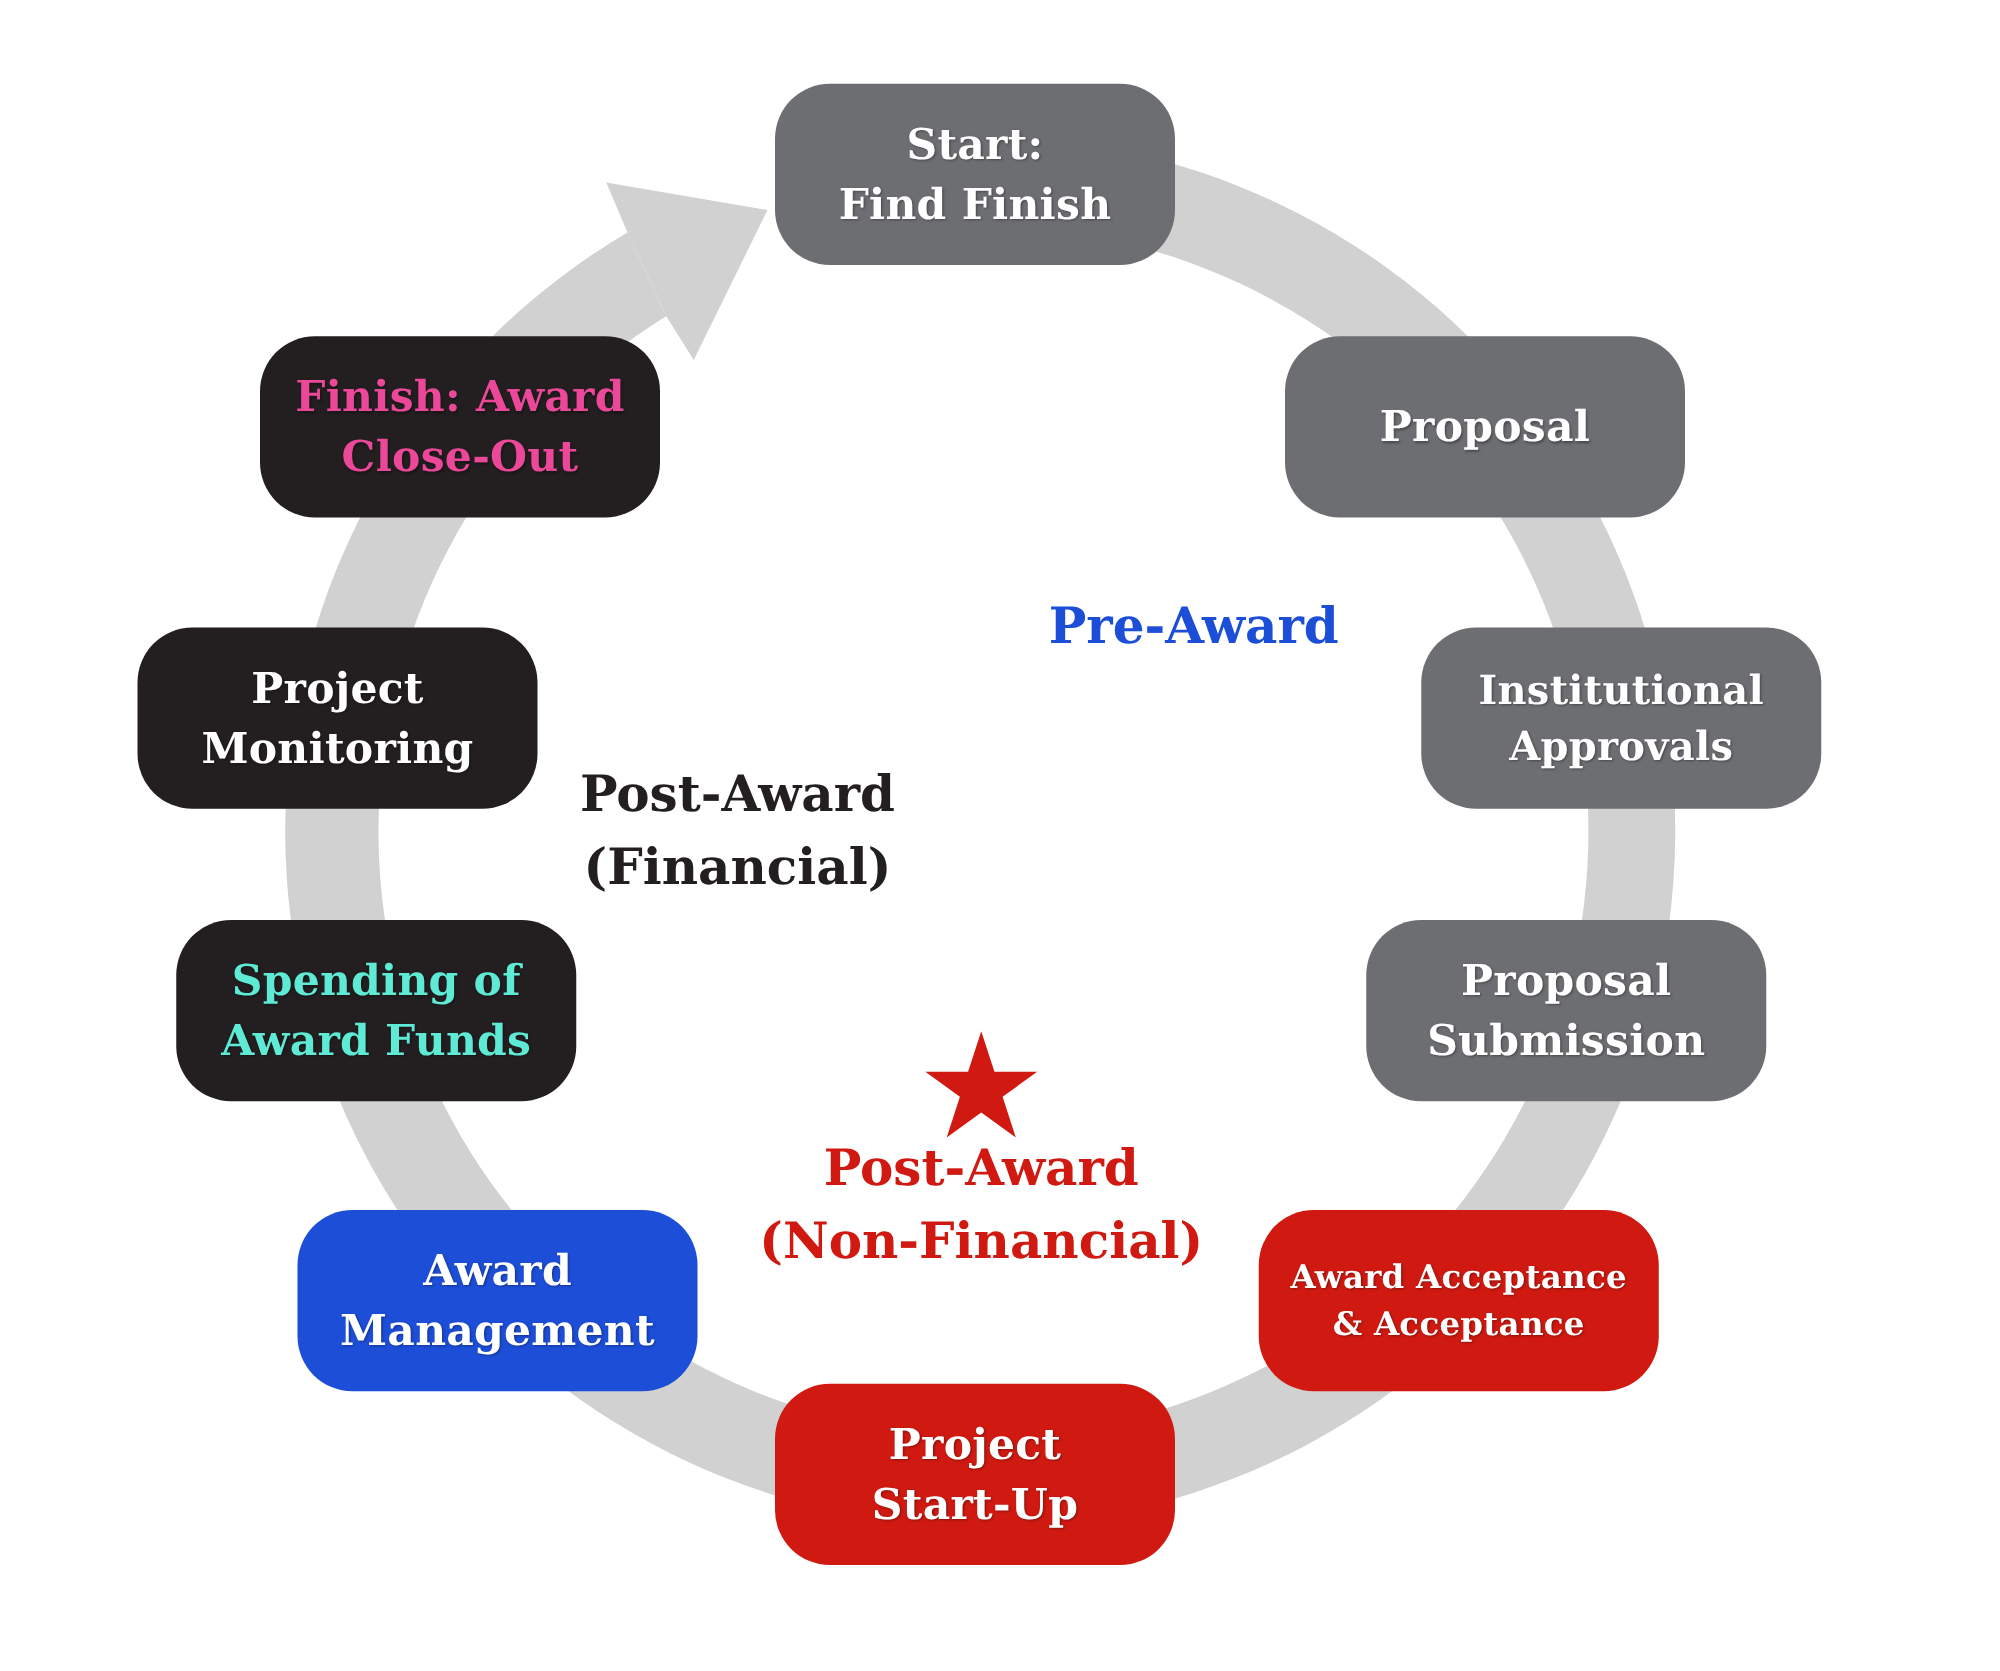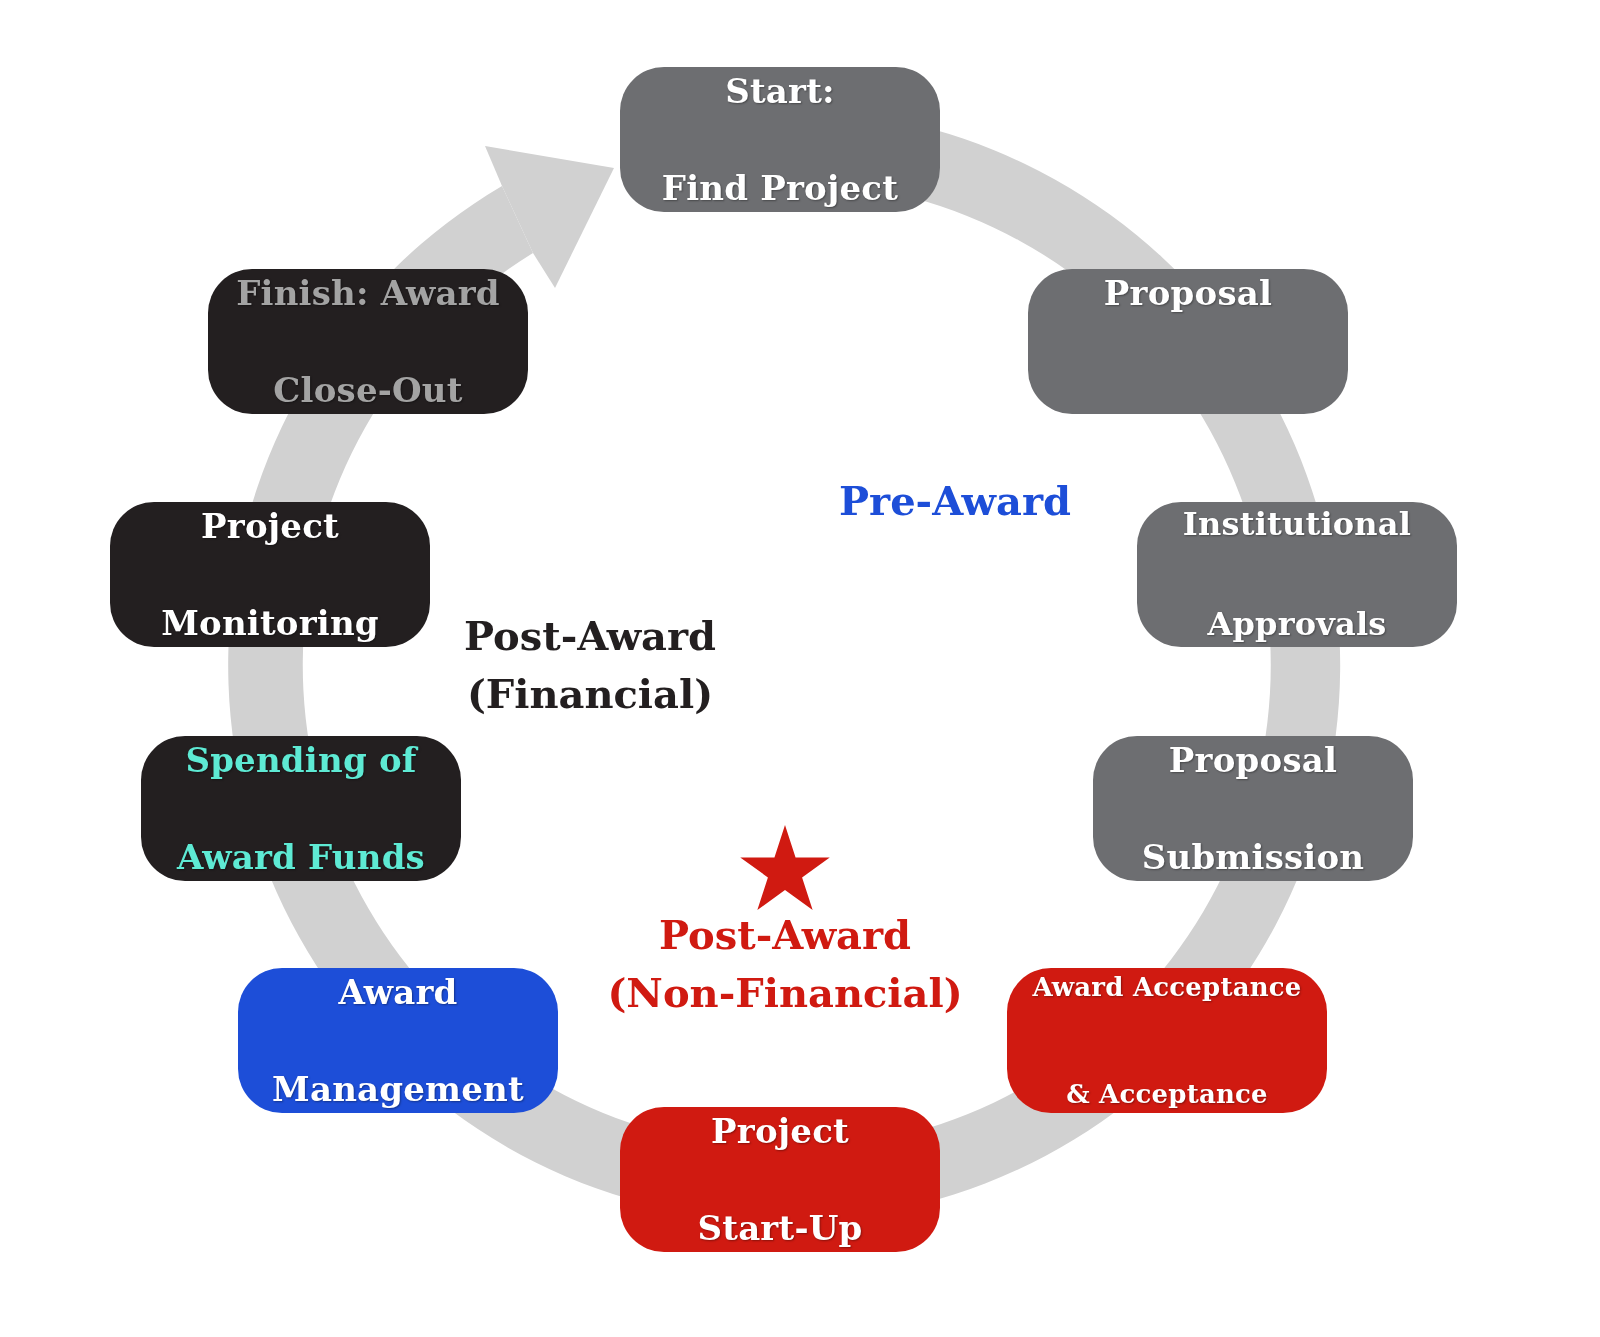--- a/index.html
+++ b/index.html
@@ -2,21 +2,21 @@
 <html><head>
   <meta charset="utf-8">
   <style>
     html, body { margin: 0; padding: 0; background: #ffffff; }
     body { width: 1600px; height: 1337px; position: relative; overflow: hidden;
            font-family: "DejaVu Serif", "Liberation Serif", serif; }
     #ring-svg { position: absolute; left: 0; top: 0; width: 1600px; height: 1337px; }
     .stage-box {
       position: absolute; box-sizing: border-box;
       border-radius: 44px;
-      display: flex; flex-direction: column; align-items: center; justify-content: space-between;
+      display: flex; flex-direction: column; align-items: center; justify-content: center;
       color: #ffffff; font-weight: bold; text-align: center;
       font-size: 34px; line-height: 48px; letter-spacing: 0.2px;
       text-shadow: 1px 1px 2px rgba(0,0,0,0.35);
       cursor: pointer;
     }
     .stage-box span { display: block; white-space: nowrap; }
     .phase-label {
       position: absolute; font-weight: bold; text-align: center; white-space: nowrap;
       font-size: 40px; line-height: 58px;
     }
@@ -26,21 +26,21 @@
 </head>
 <body>
 
 <svg id="ring-svg" viewBox="0 0 1600 1337" xmlns="http://www.w3.org/2000/svg">
   <path id="cycle-ring" fill="#d1d1d1" d="M 801.4041201665906 109.33870017738275 A 556 556 0 1 1 502 186 L 533 253 A 484 484 0 1 0 798.8913564040105 181.29483972275767 Z"></path>
   <polygon id="cycle-arrowhead" fill="#d1d1d1" points="485,146 614,168 555,288 533,253 502,186"></polygon>
 </svg>
 
 <div class="stage-box" id="box-find-funding" style="left: 620px; top: 67px; width: 320px; height: 145px; background: rgb(109, 110, 113); color: rgb(255, 255, 255);">
   <span>Start:</span>
-  <span>Find Project</span>
+  <span>Find Finish</span>
 </div>
 <div class="stage-box" id="box-proposal-development" style="left: 1028px; top: 269px; width: 320px; height: 145px; background: rgb(109, 110, 113); color: rgb(255, 255, 255);">
   <span>Proposal</span>
 </div>
 <div class="stage-box" id="box-institutional-approvals" style="left: 1137px; top: 502px; width: 320px; height: 145px; font-size: 32px; line-height: 45px; background: rgb(109, 110, 113); color: rgb(255, 255, 255);">
   <span>Institutional</span>
   <span>Approvals</span>
 </div>
 <div class="stage-box" id="box-proposal-submission" style="left: 1093px; top: 736px; width: 320px; height: 145px; background: rgb(109, 110, 113); color: rgb(255, 255, 255);">
   <span>Proposal</span>
@@ -61,21 +61,21 @@
   <span>Management</span>
 </div>
 <div class="stage-box" id="box-spending-of-award-funds" style="left: 141px; top: 736px; width: 320px; height: 145px; background: rgb(35, 31, 32); color: #5eead4;">
   <span>Spending of</span>
   <span>Award Funds</span>
 </div>
 <div class="stage-box" id="box-project-monitoring" style="left: 110px; top: 502px; width: 320px; height: 145px; background: rgb(35, 31, 32); color: rgb(255, 255, 255);">
   <span>Project</span>
   <span>Monitoring</span>
 </div>
-<div class="stage-box" id="box-award-close-out" style="left: 208px; top: 269px; width: 320px; height: 145px; background: rgb(35, 31, 32); color: #a3a3a3;">
+<div class="stage-box" id="box-award-close-out" style="left: 208px; top: 269px; width: 320px; height: 145px; background: rgb(35, 31, 32); color: #ec4899;">
   <span>Finish: Award</span>
   <span>Close-Out</span>
 </div>
 
 <div class="phase-label" id="label-pre-award" style="left: 820px; top: 472px; width: 270px; color: #1d4ed8;">
   <span>Pre-Award</span>
 </div>
 <div class="phase-label" id="label-post-financial" style="left: 440px; top: 607px; width: 300px; color: rgb(35, 31, 32);">
   <span>Post-Award</span>
   <span>(Financial)</span>

